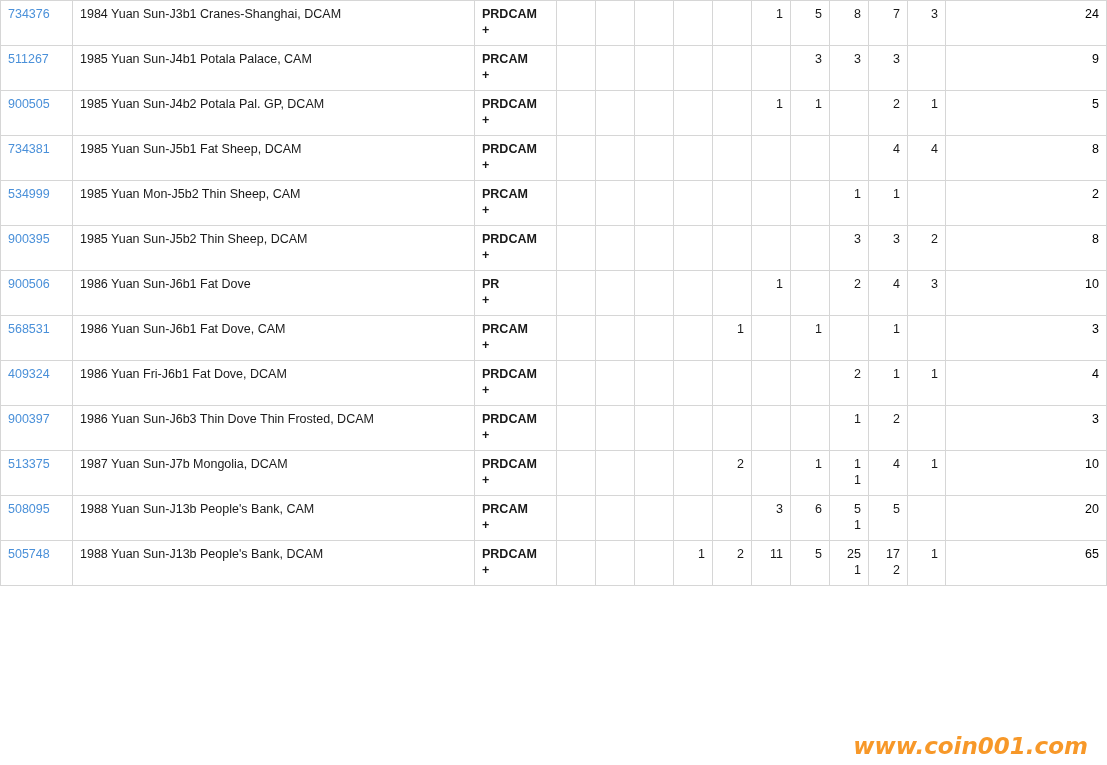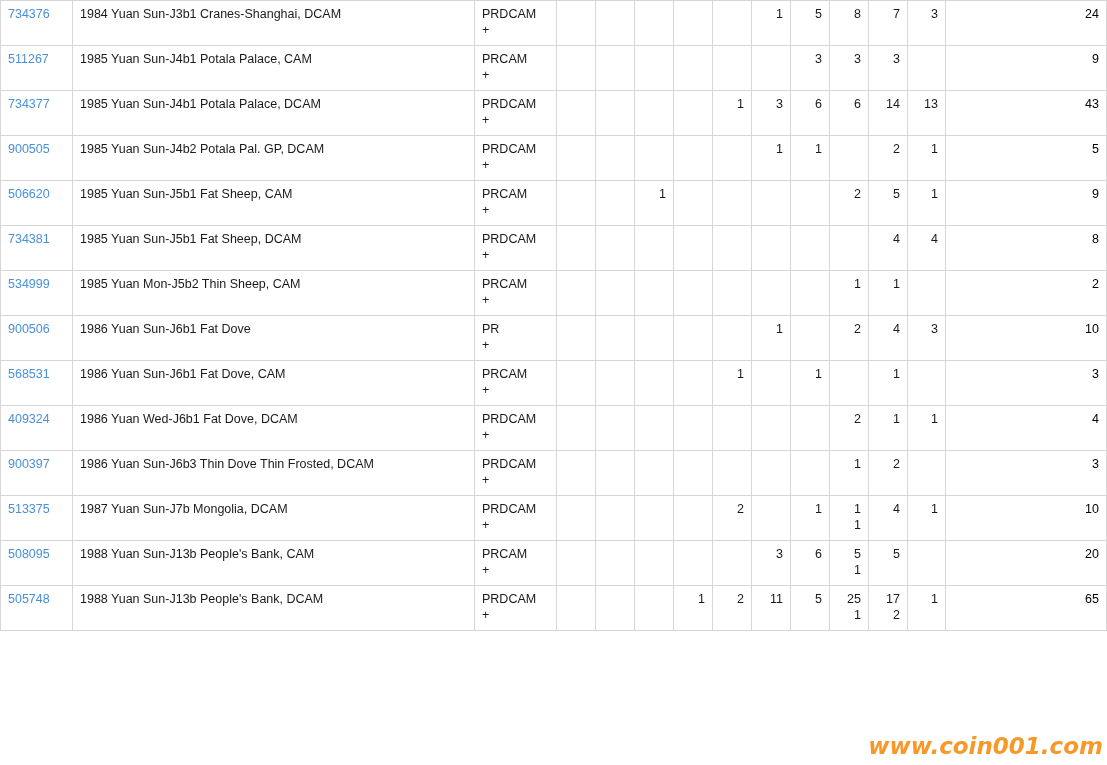--- a/index.html
+++ b/index.html
@@ -41,34 +41,35 @@
     color: #4a90d9;
     font-size: 12.5px;
     white-space: nowrap;
   }
   td.cell-desc {
     color: #1a1a1a;
   }
   td.cell-service {
     color: #1a1a1a;
     white-space: pre-line;
+    font-weight: bold;
   }
   td.cell-num {
     text-align: right;
     color: #1a1a1a;
     white-space: pre-line;
   }
   td.cell-total {
     text-align: right;
     color: #000000;
     padding-right: 8px;
   }
   .watermark {
     position: absolute;
-    right: 4px;
+    right: 19px;
     bottom: 6px;
     font-family: "DejaVu Sans", sans-serif;
     font-weight: bold;
     font-size: 23px;
     font-style: italic;
     color: #f7931e;
     letter-spacing: 0px;
     opacity: 0.95;
     pointer-events: none;
   }
@@ -122,69 +123,35 @@
           <td class="cell-num"></td>
           <td class="cell-num"></td>
           <td class="cell-num"></td>
           <td class="cell-num">3</td>
           <td class="cell-num">3</td>
           <td class="cell-num">3</td>
           <td class="cell-num"></td>
           <td class="cell-total">9</td>
         </tr>
         <tr>
-          <td class="cell-id">734377</td>
-          <td class="cell-desc">1985 Yuan Sun-J4b1 Potala Palace, DCAM</td>
-          <td class="cell-service">PRDCAM
-+</td>
-          <td class="cell-num"></td>
-          <td class="cell-num"></td>
-          <td class="cell-num"></td>
-          <td class="cell-num"></td>
-          <td class="cell-num">1</td>
-          <td class="cell-num">3</td>
-          <td class="cell-num">6</td>
-          <td class="cell-num">6</td>
-          <td class="cell-num">14</td>
-          <td class="cell-num">13</td>
-          <td class="cell-total">43</td>
-        </tr>
-        <tr>
           <td class="cell-id">900505</td>
           <td class="cell-desc">1985 Yuan Sun-J4b2 Potala Pal. GP, DCAM</td>
           <td class="cell-service">PRDCAM
 +</td>
           <td class="cell-num"></td>
           <td class="cell-num"></td>
           <td class="cell-num"></td>
           <td class="cell-num"></td>
           <td class="cell-num"></td>
           <td class="cell-num">1</td>
           <td class="cell-num">1</td>
           <td class="cell-num"></td>
           <td class="cell-num">2</td>
           <td class="cell-num">1</td>
           <td class="cell-total">5</td>
-        </tr>
-        <tr>
-          <td class="cell-id">506620</td>
-          <td class="cell-desc">1985 Yuan Sun-J5b1 Fat Sheep, CAM</td>
-          <td class="cell-service">PRCAM
-+</td>
-          <td class="cell-num"></td>
-          <td class="cell-num"></td>
-          <td class="cell-num">1</td>
-          <td class="cell-num"></td>
-          <td class="cell-num"></td>
-          <td class="cell-num"></td>
-          <td class="cell-num"></td>
-          <td class="cell-num">2</td>
-          <td class="cell-num">5</td>
-          <td class="cell-num">1</td>
-          <td class="cell-total">9</td>
         </tr>
         <tr>
           <td class="cell-id">734381</td>
           <td class="cell-desc">1985 Yuan Sun-J5b1 Fat Sheep, DCAM</td>
           <td class="cell-service">PRDCAM
 +</td>
           <td class="cell-num"></td>
           <td class="cell-num"></td>
           <td class="cell-num"></td>
           <td class="cell-num"></td>
@@ -207,20 +174,37 @@
           <td class="cell-num"></td>
           <td class="cell-num"></td>
           <td class="cell-num"></td>
           <td class="cell-num"></td>
           <td class="cell-num">1</td>
           <td class="cell-num">1</td>
           <td class="cell-num"></td>
           <td class="cell-total">2</td>
         </tr>
         <tr>
+          <td class="cell-id">900395</td>
+          <td class="cell-desc">1985 Yuan Sun-J5b2 Thin Sheep, DCAM</td>
+          <td class="cell-service">PRDCAM
++</td>
+          <td class="cell-num"></td>
+          <td class="cell-num"></td>
+          <td class="cell-num"></td>
+          <td class="cell-num"></td>
+          <td class="cell-num"></td>
+          <td class="cell-num"></td>
+          <td class="cell-num"></td>
+          <td class="cell-num">3</td>
+          <td class="cell-num">3</td>
+          <td class="cell-num">2</td>
+          <td class="cell-total">8</td>
+        </tr>
+        <tr>
           <td class="cell-id">900506</td>
           <td class="cell-desc">1986 Yuan Sun-J6b1 Fat Dove</td>
           <td class="cell-service">PR
 +</td>
           <td class="cell-num"></td>
           <td class="cell-num"></td>
           <td class="cell-num"></td>
           <td class="cell-num"></td>
           <td class="cell-num"></td>
           <td class="cell-num">1</td>
@@ -242,21 +226,21 @@
           <td class="cell-num">1</td>
           <td class="cell-num"></td>
           <td class="cell-num">1</td>
           <td class="cell-num"></td>
           <td class="cell-num">1</td>
           <td class="cell-num"></td>
           <td class="cell-total">3</td>
         </tr>
         <tr>
           <td class="cell-id">409324</td>
-          <td class="cell-desc">1986 Yuan Wed-J6b1 Fat Dove, DCAM</td>
+          <td class="cell-desc">1986 Yuan Fri-J6b1 Fat Dove, DCAM</td>
           <td class="cell-service">PRDCAM
 +</td>
           <td class="cell-num"></td>
           <td class="cell-num"></td>
           <td class="cell-num"></td>
           <td class="cell-num"></td>
           <td class="cell-num"></td>
           <td class="cell-num"></td>
           <td class="cell-num"></td>
           <td class="cell-num">2</td>

